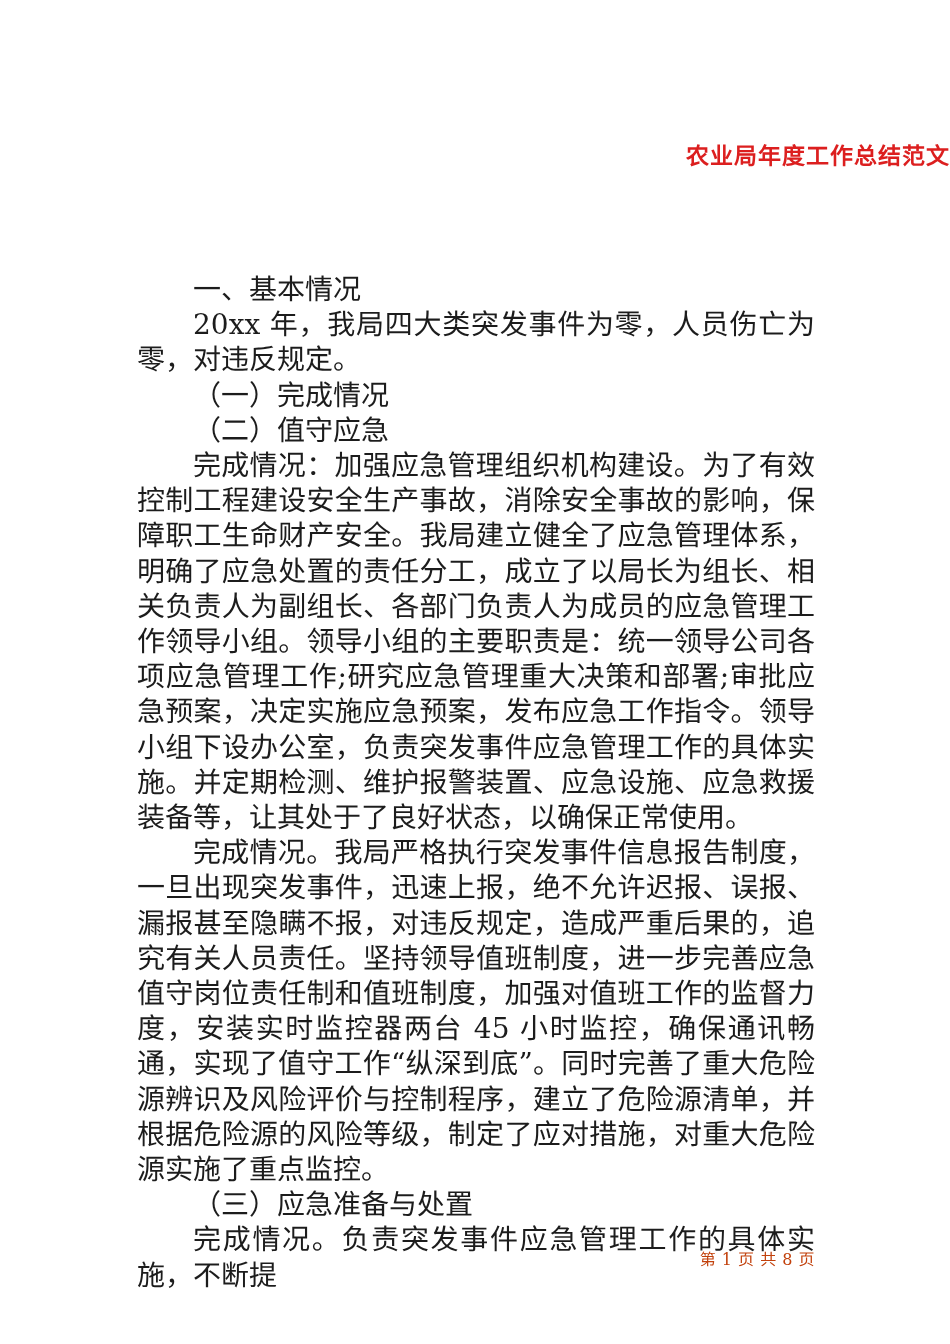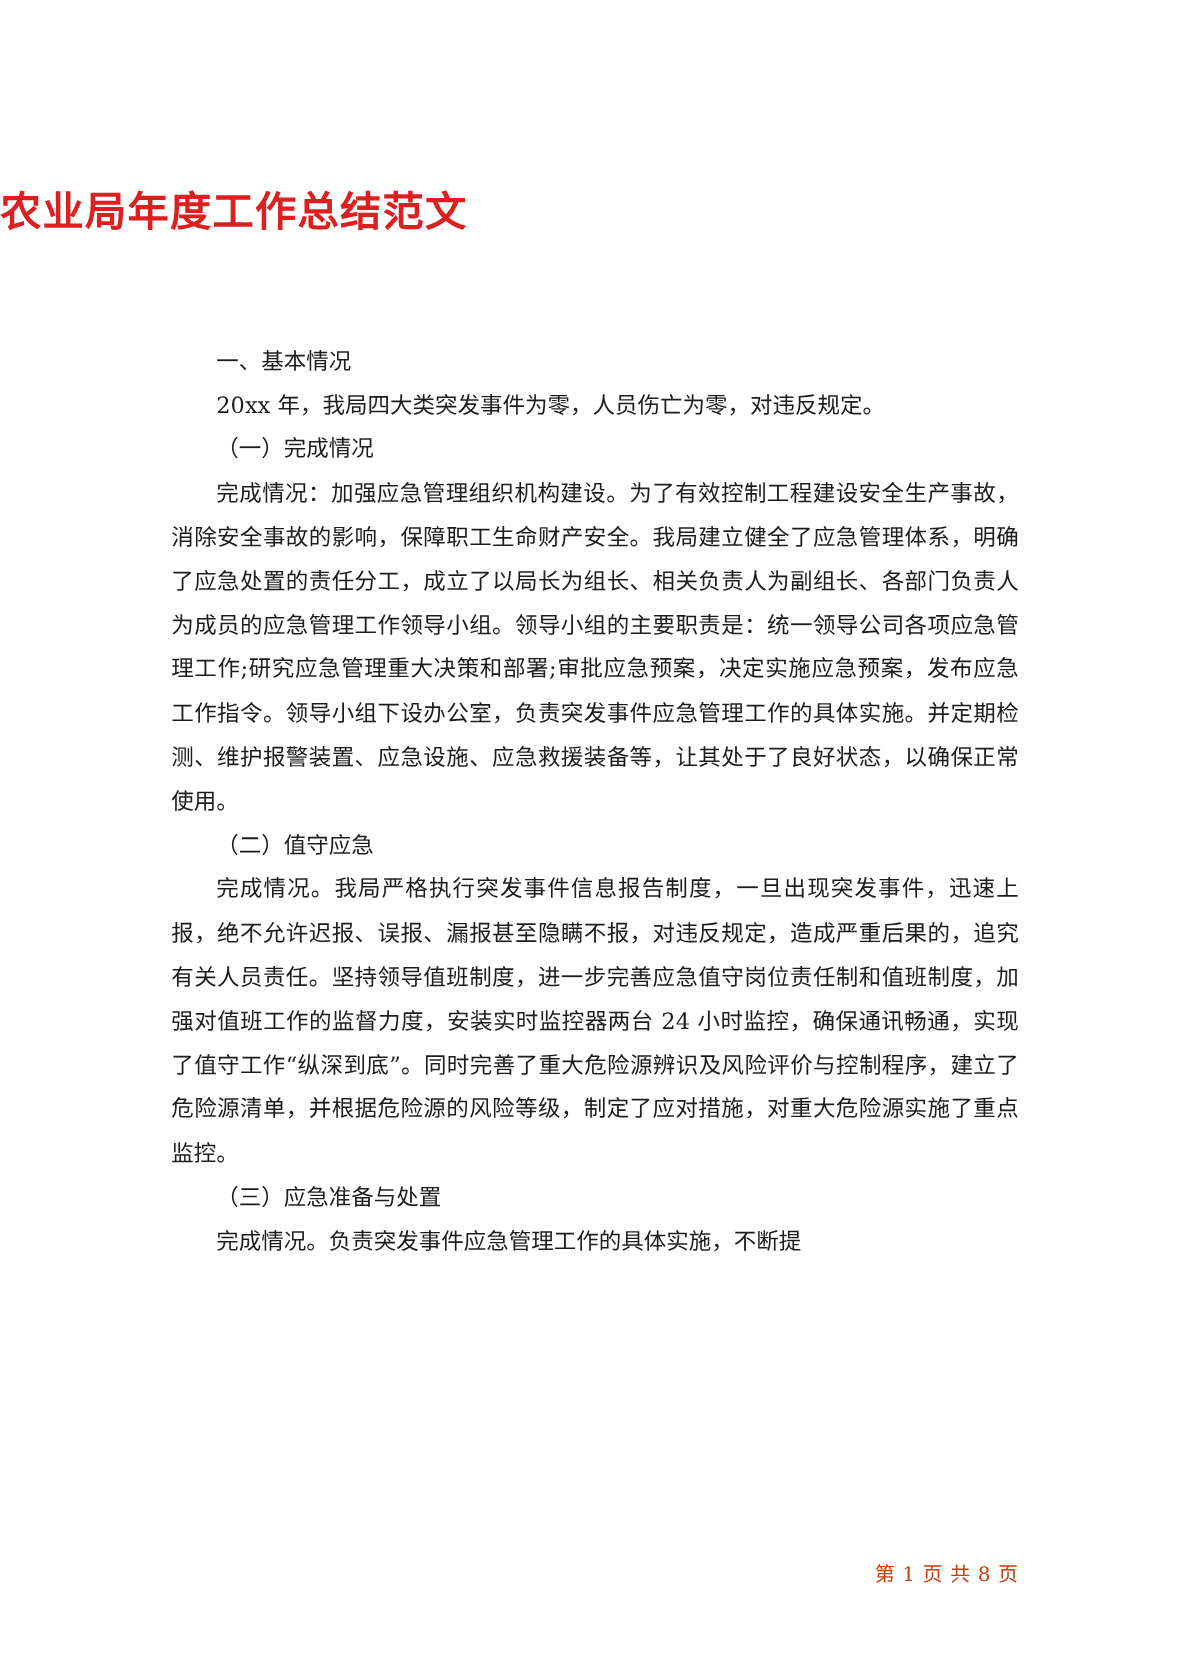--- a/index.html
+++ b/index.html
@@ -19,41 +19,41 @@
     box-sizing: border-box;
     font-family: "DejaVu Serif", "Liberation Serif", serif;
   }
 
   
   .doc-title {
     position: absolute;
     top: 128px;
     left: 0;
     width: 950px;
-    text-align: left;
+    text-align: right;
     font-family: "DejaVu Sans", "Liberation Sans", sans-serif;
     font-weight: bold;
-    font-size: 33px;
+    font-size: 23px;
     letter-spacing: 1px;
     color: #dc1f1f;
     line-height: 1.2;
     white-space: nowrap;
   }
 
   
   .body-block {
     position: absolute;
     top: 272px;
     left: 137px;
     width: 678px;
   }
 
   .para {
     margin: 0;
-    font-size: 18px;
+    font-size: 28px;
     line-height: 35.2px;
     color: #1c1c1c;
     text-align: justify;
     text-justify: inter-ideograph;
     text-indent: 2em;
     word-break: break-all;
     font-family: "DejaVu Serif", "Liberation Serif", serif;
   }
 
   
@@ -84,22 +84,22 @@
 <body>
 
 <div class="page">
 
   <h1 class="doc-title">农业局年度工作总结范文</h1>
 
   <div class="body-block">
       <p class="para heading">一、基本情况</p>
       <p class="para">20xx 年，我局四大类突发事件为零，人员伤亡为零，对违反规定。</p>
       <p class="para subheading">（一）完成情况</p>
+      <p class="para subheading">（二）值守应急</p>
       <p class="para">完成情况：加强应急管理组织机构建设。为了有效控制工程建设安全生产事故，消除安全事故的影响，保障职工生命财产安全。我局建立健全了应急管理体系，明确了应急处置的责任分工，成立了以局长为组长、相关负责人为副组长、各部门负责人为成员的应急管理工作领导小组。领导小组的主要职责是：统一领导公司各项应急管理工作;研究应急管理重大决策和部署;审批应急预案，决定实施应急预案，发布应急工作指令。领导小组下设办公室，负责突发事件应急管理工作的具体实施。并定期检测、维护报警装置、应急设施、应急救援装备等，让其处于了良好状态，以确保正常使用。</p>
-      <p class="para subheading">（二）值守应急</p>
-      <p class="para">完成情况。我局严格执行突发事件信息报告制度，一旦出现突发事件，迅速上报，绝不允许迟报、误报、漏报甚至隐瞒不报，对违反规定，造成严重后果的，追究有关人员责任。坚持领导值班制度，进一步完善应急值守岗位责任制和值班制度，加强对值班工作的监督力度，安装实时监控器两台 24 小时监控，确保通讯畅通，实现了值守工作“纵深到底”。同时完善了重大危险源辨识及风险评价与控制程序，建立了危险源清单，并根据危险源的风险等级，制定了应对措施，对重大危险源实施了重点监控。</p>
+      <p class="para">完成情况。我局严格执行突发事件信息报告制度，一旦出现突发事件，迅速上报，绝不允许迟报、误报、漏报甚至隐瞒不报，对违反规定，造成严重后果的，追究有关人员责任。坚持领导值班制度，进一步完善应急值守岗位责任制和值班制度，加强对值班工作的监督力度，安装实时监控器两台 45 小时监控，确保通讯畅通，实现了值守工作“纵深到底”。同时完善了重大危险源辨识及风险评价与控制程序，建立了危险源清单，并根据危险源的风险等级，制定了应对措施，对重大危险源实施了重点监控。</p>
       <p class="para subheading">（三）应急准备与处置</p>
       <p class="para">完成情况。负责突发事件应急管理工作的具体实施，不断提</p>
     </div>
 
   <div class="page-footer">第 1 页 共 8 页</div>
 
 </div>
 
 </body></html>

